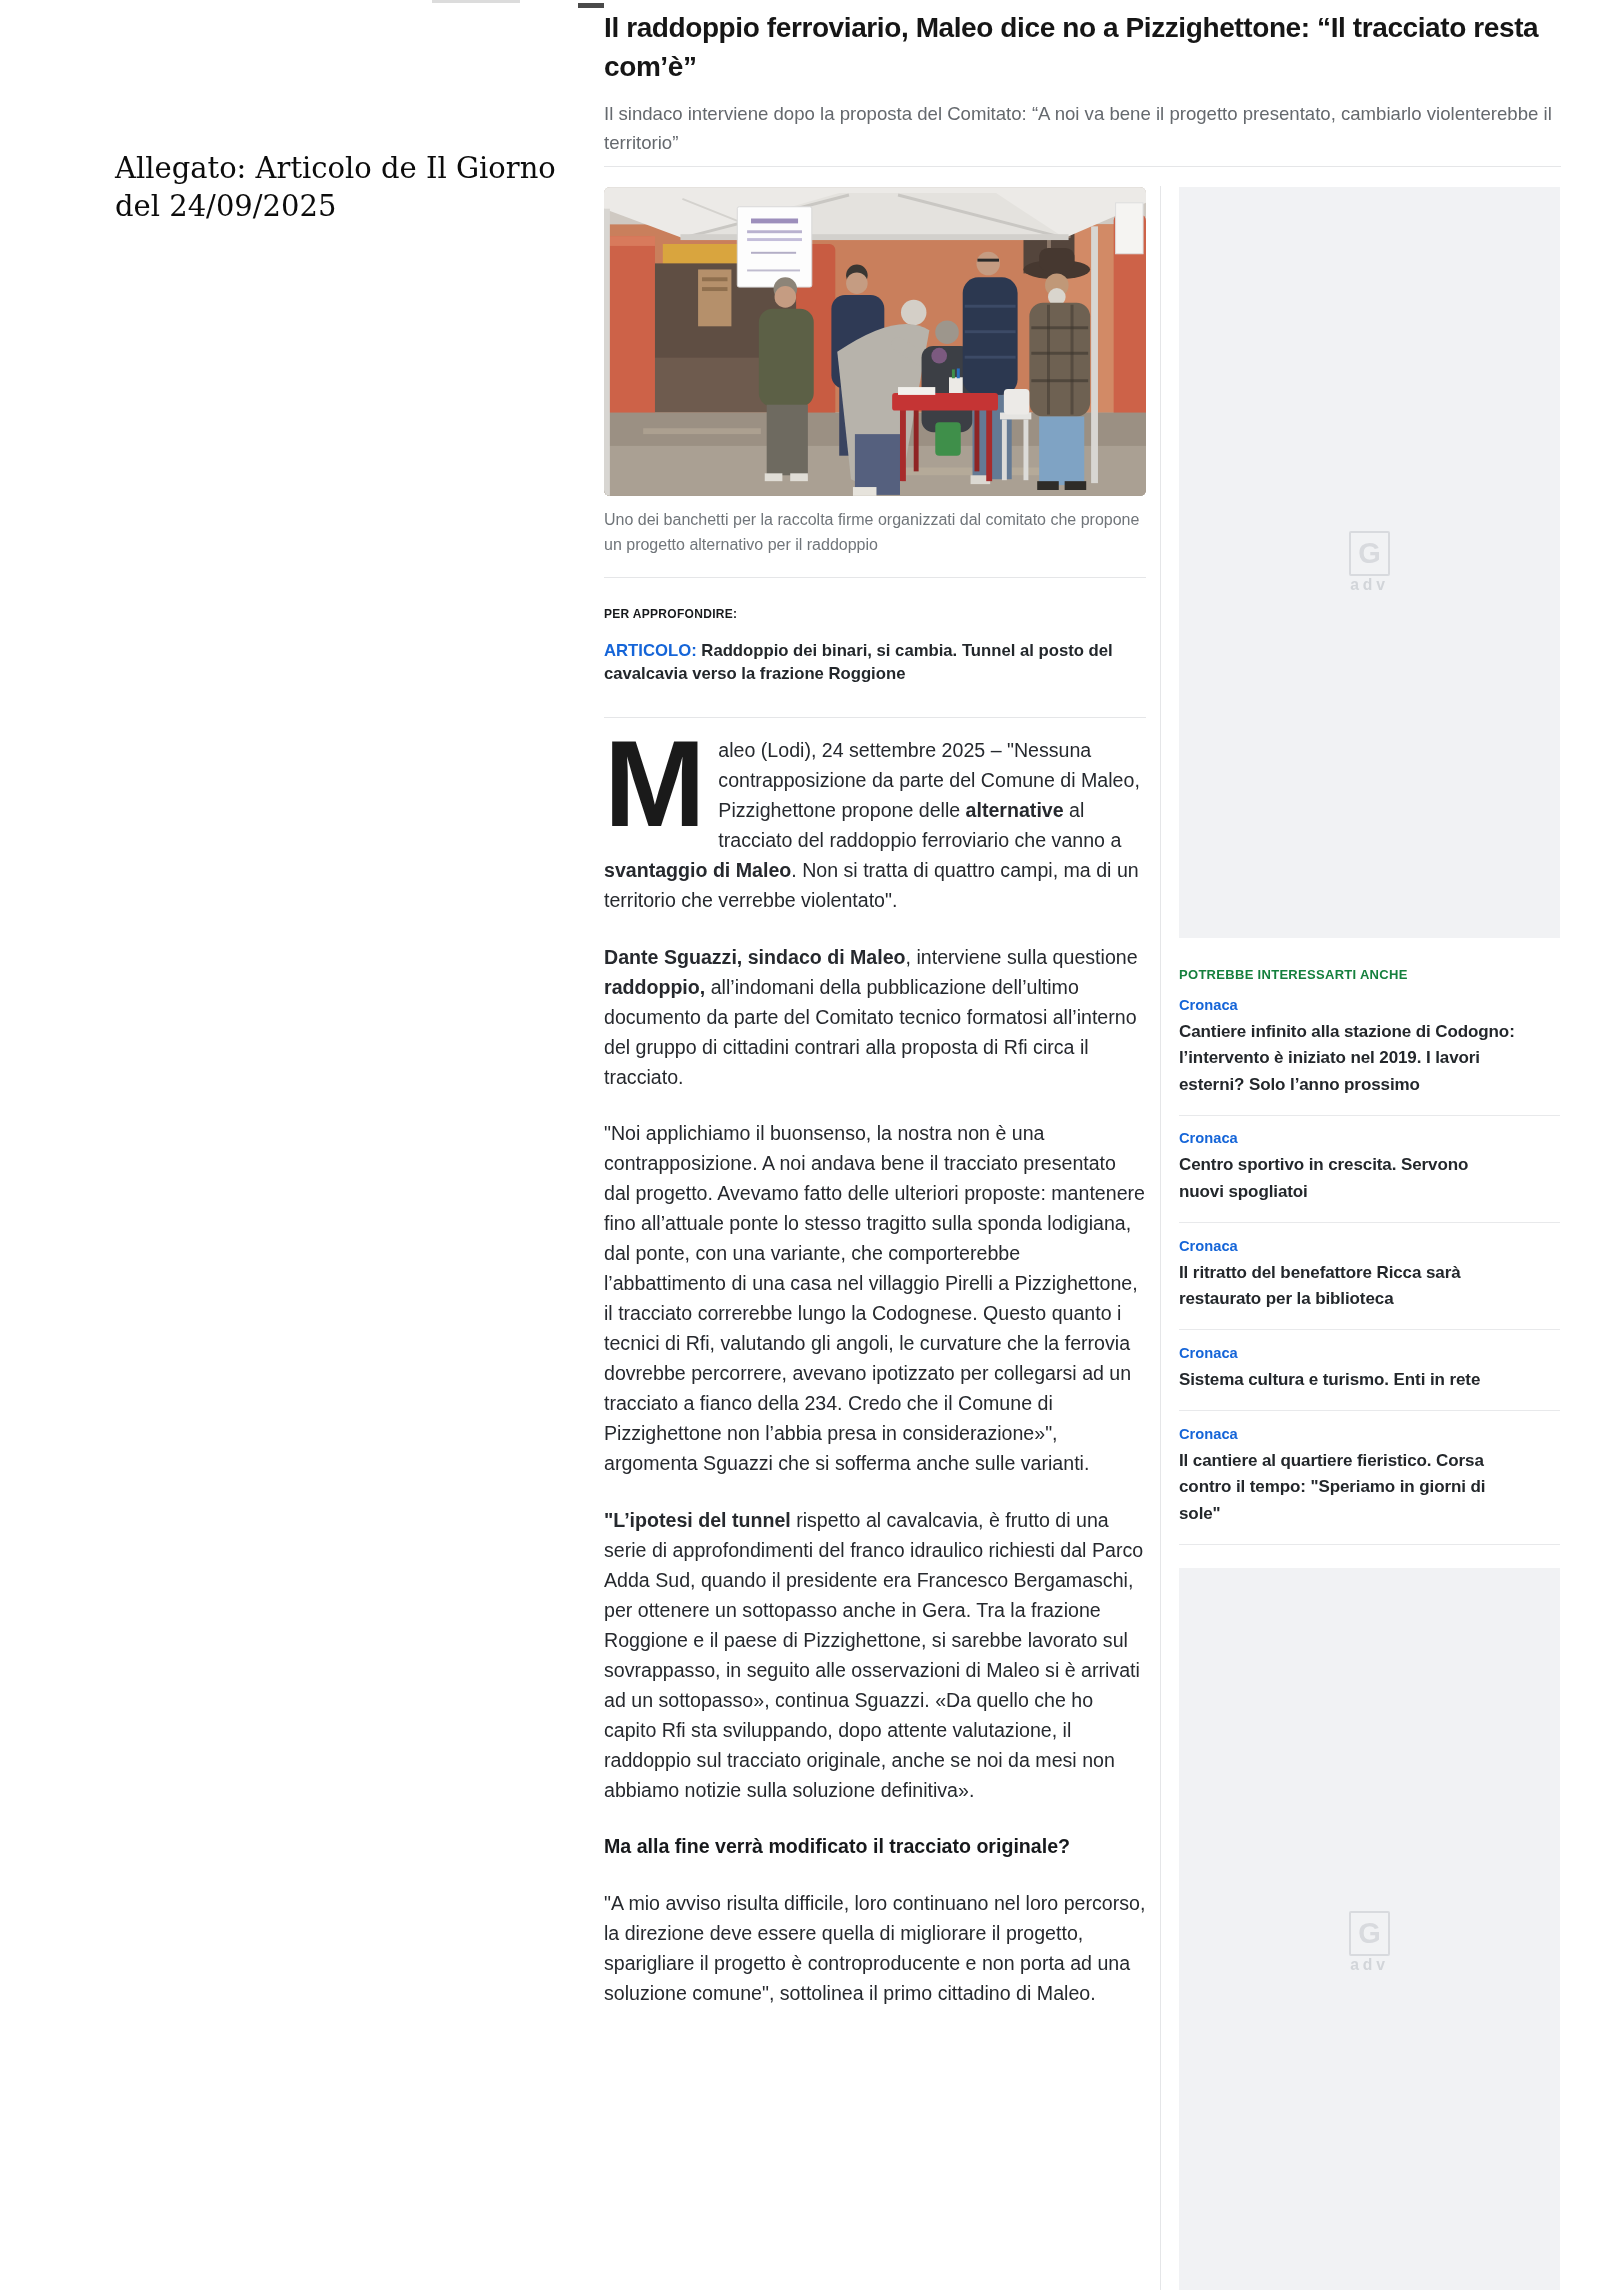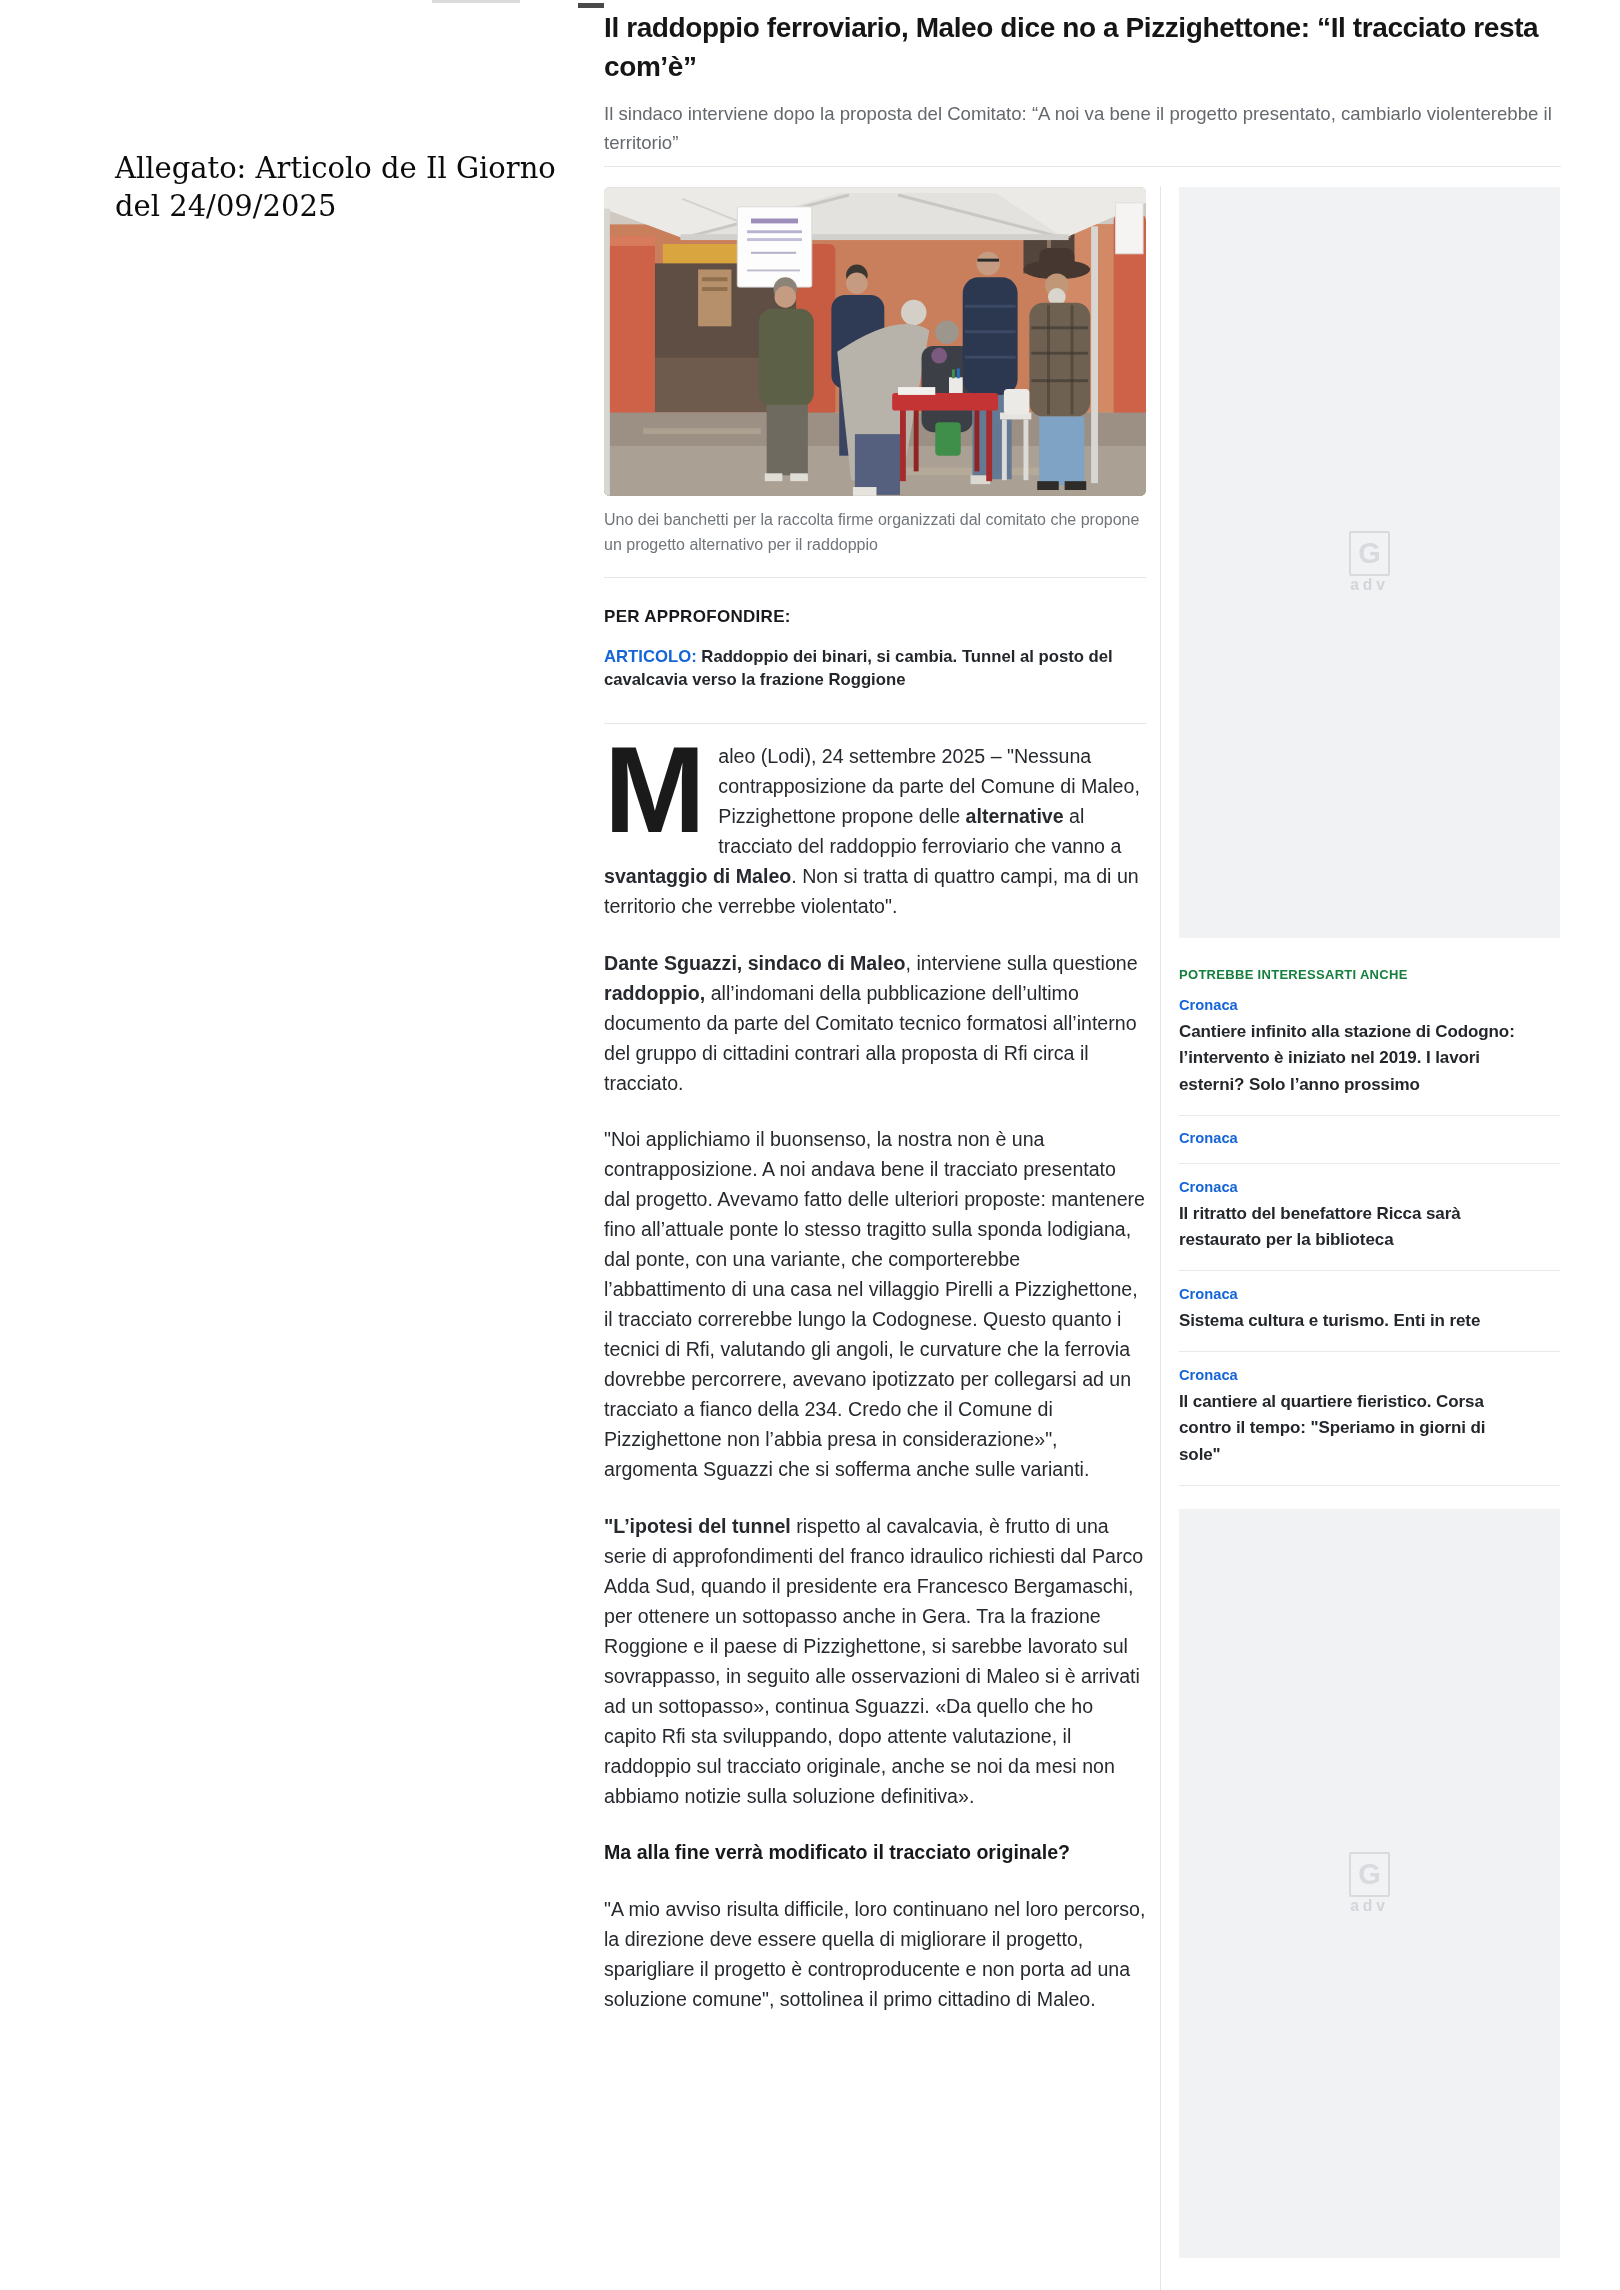--- a/index.html
+++ b/index.html
@@ -41,21 +41,21 @@
   .photo-frame svg{display:block;}
   .caption{
     margin-top:10.8px;width:542px;
     font-size:16px;line-height:25.5px;color:#70757a;
   }
 
   .related{width:542px;}
   .related .hr{margin-top:19.6px;}
   .related-label{
     margin-top:29px;
-    font-size:17px;font-weight:700;letter-spacing:0.3px;color:#17191c;
+    font-size:12px;font-weight:700;letter-spacing:0.3px;color:#17191c;
   }
   .related-link{
     margin-top:17.6px;width:542px;cursor:pointer;
     font-size:16.7px;line-height:23.5px;font-weight:700;color:#23272b;
   }
   .related-tag{color:#1565d8;font-weight:700;}
   .related .hr-bottom{margin-top:31px;}
 
   .body-copy{margin-top:17.6px;width:542px;font-size:19.6px;line-height:30px;color:#26292e;}
   .body-copy p{margin:0 0 26.5px 0;}
@@ -244,20 +244,21 @@
 
   <div class="recommend-label">POTREBBE INTERESSARTI ANCHE</div>
 
   <div class="rail-item">
     <div class="rail-cat">Cronaca</div>
     <div class="rail-title">Cantiere infinito alla stazione di Codogno: l’intervento è iniziato nel 2019. I lavori esterni? Solo l’anno prossimo</div>
     <div class="rail-hr"></div>
   </div>
   <div class="rail-item">
     <div class="rail-cat">Cronaca</div>
+    <div class="rail-title">Centro sportivo in crescita. Servono nuovi spogliatoi</div>
     <div class="rail-hr"></div>
   </div>
   <div class="rail-item">
     <div class="rail-cat">Cronaca</div>
     <div class="rail-title">Il ritratto del benefattore Ricca sarà restaurato per la biblioteca</div>
     <div class="rail-hr"></div>
   </div>
   <div class="rail-item">
     <div class="rail-cat">Cronaca</div>
     <div class="rail-title">Sistema cultura e turismo. Enti in rete</div>

